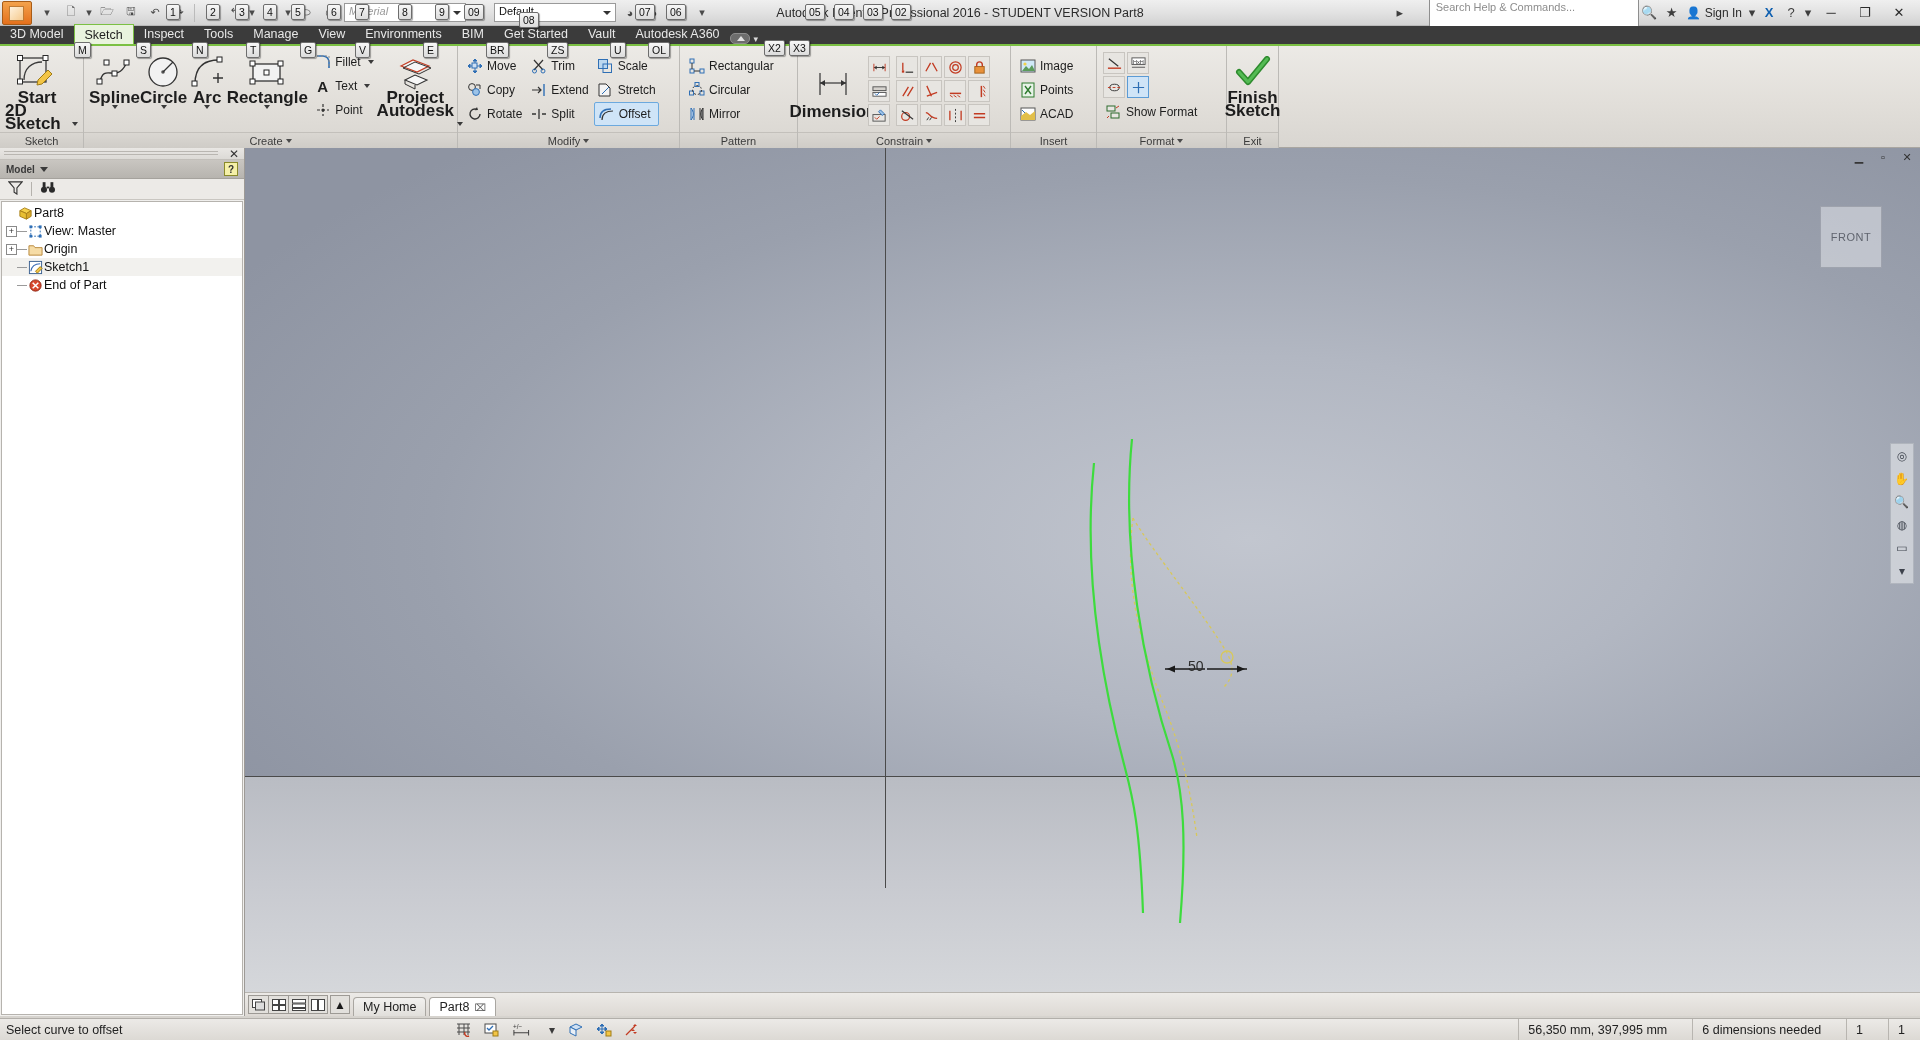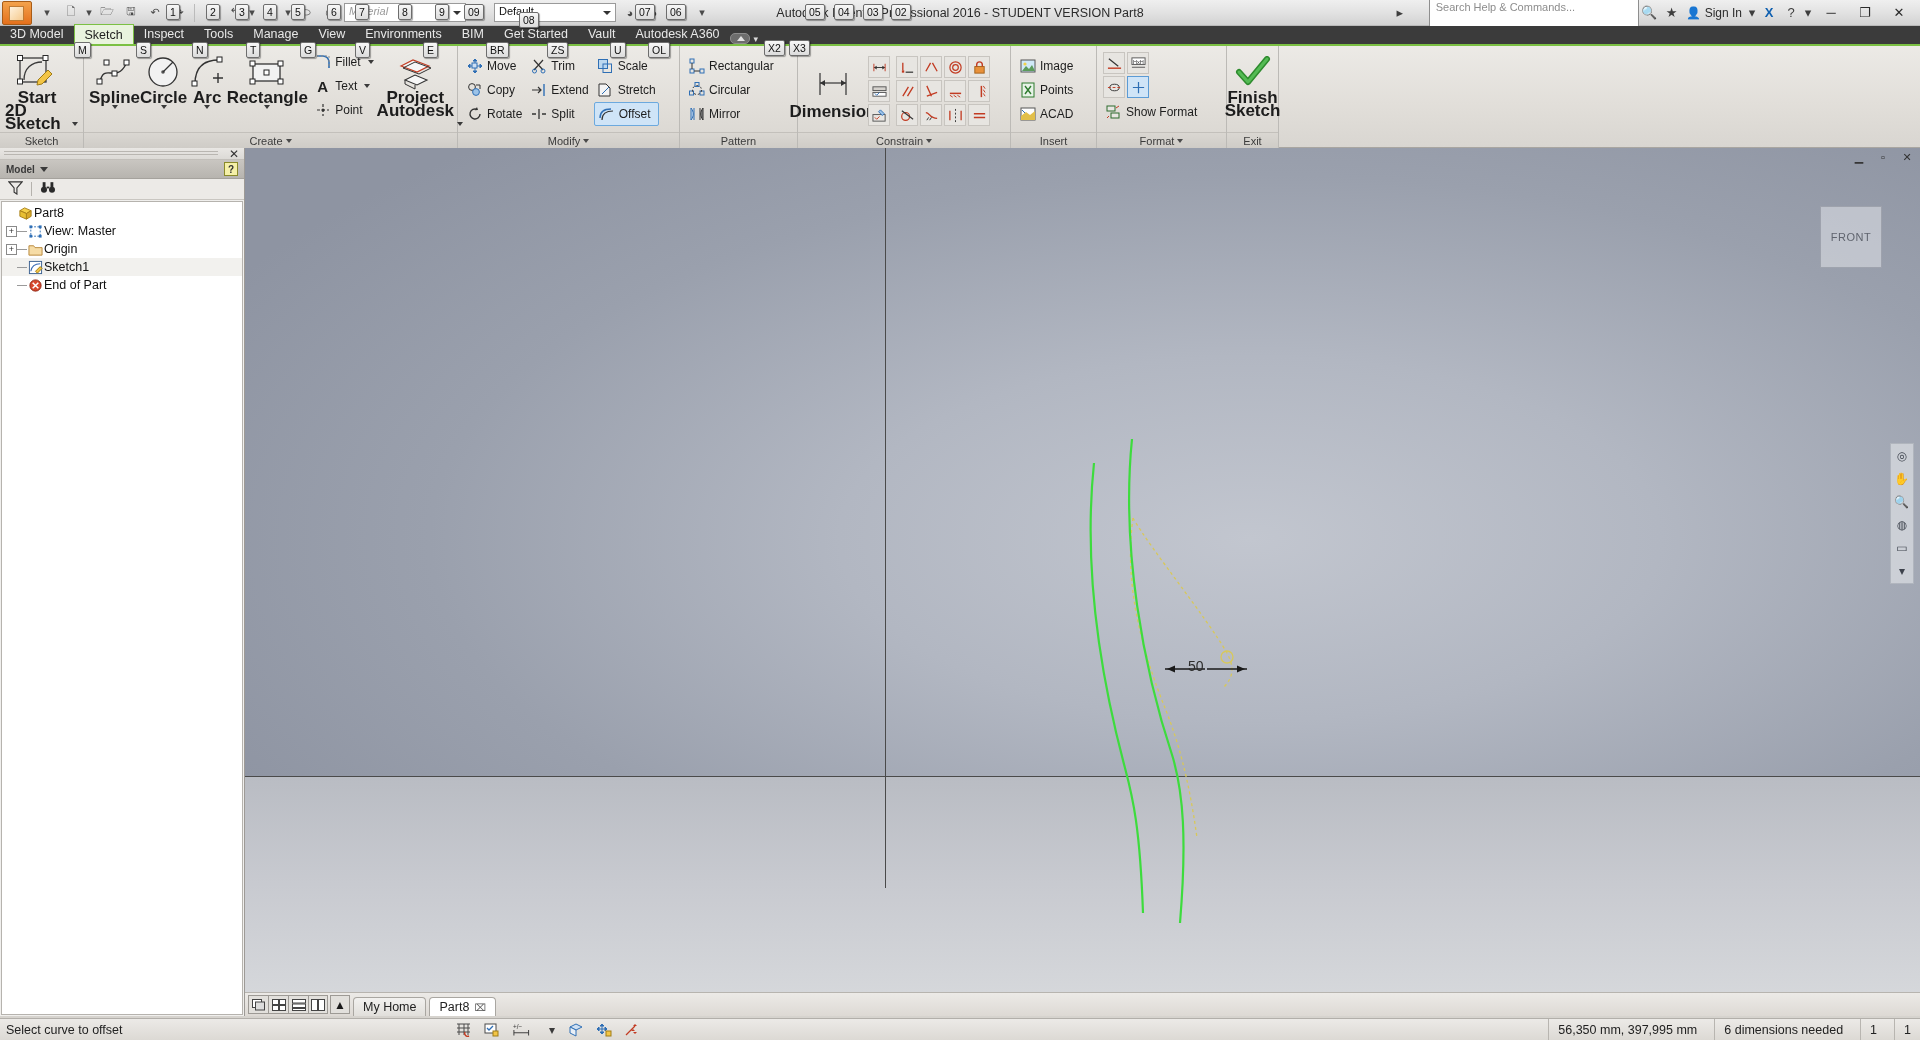--- a/index.html
+++ b/index.html
@@ -209,21 +209,21 @@
   .tabclose{font-size:10px;color:#555;}
 
   
   #statusbar{
     position:absolute;left:0;bottom:0;width:1920px;height:22px;
     background:linear-gradient(to bottom,#eceae7,#dcd9d4);
     border-top:1px solid #b2afaa;display:flex;align-items:center;
     font-size:12.5px;color:#222;
   }
   #status-msg{padding-left:6px;}
-  #status-icons{margin-left:auto;display:flex;align-items:center;gap:8px;}
+  #status-icons{margin-left:auto;display:flex;align-items:center;gap:16px;padding-right:6px;}
   .sb-cell{height:22px;display:flex;align-items:center;padding:0 9px;border-left:1px solid #b8b5b0;}
   .sb-ico{width:18px;height:18px;display:flex;align-items:center;justify-content:center;color:#3a3a3a;font-size:12px;}
   .sb-mid{position:absolute;left:440px;display:flex;align-items:center;gap:10px;}
 </style>
 </head>
 <body>
 
 <div id="titlebar">
   <div id="qat-left">
     <div class="app-btn"></div>

